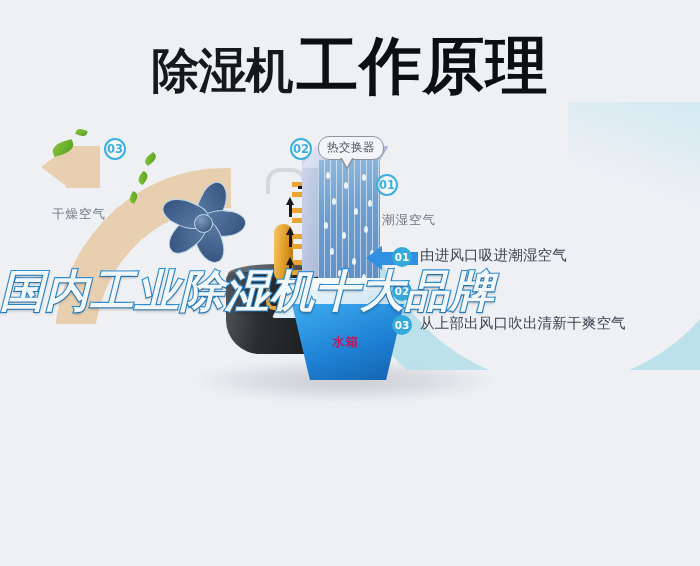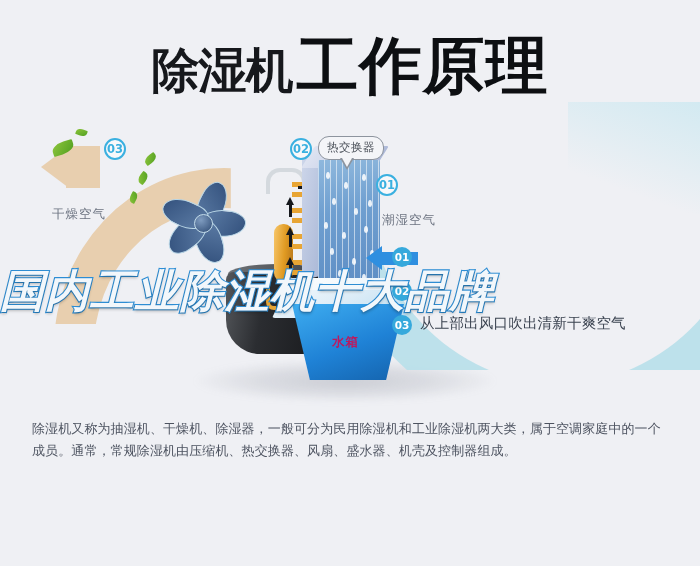--- a/index.html
+++ b/index.html
@@ -542,29 +542,29 @@
     <div class="badge badge-01">01</div>
 
     <div class="bubble">热交换器</div>
     <div class="bubble-tail"></div>
     <div class="label-humid">潮湿空气</div>
   </div>
 
   <div class="steps">
     <div class="step">
       <div class="step-badge">01</div>
+      <div class="step-text">由进风口吸进潮湿空气</div>
     </div>
     <div class="step">
       <div class="step-badge">02</div>
     </div>
     <div class="step">
       <div class="step-badge">03</div>
       <div class="step-text">从上部出风口吹出清新干爽空气</div>
     </div>
   </div>
 
   <div class="watermark">国内工业除湿机十大品牌</div>
 
   <div class="copy">
-    <p class="para1">除湿机又称为抽湿机、干燥机、除湿器，一般可分为民用除湿机和工业除湿机两大类，属于空调家庭中的一个成员。通常，常规除湿机由压缩机、热交换器、风扇、盛水器、机壳及控制器组成。</p>
   </div>
 
 </div>
 
 </body></html>

